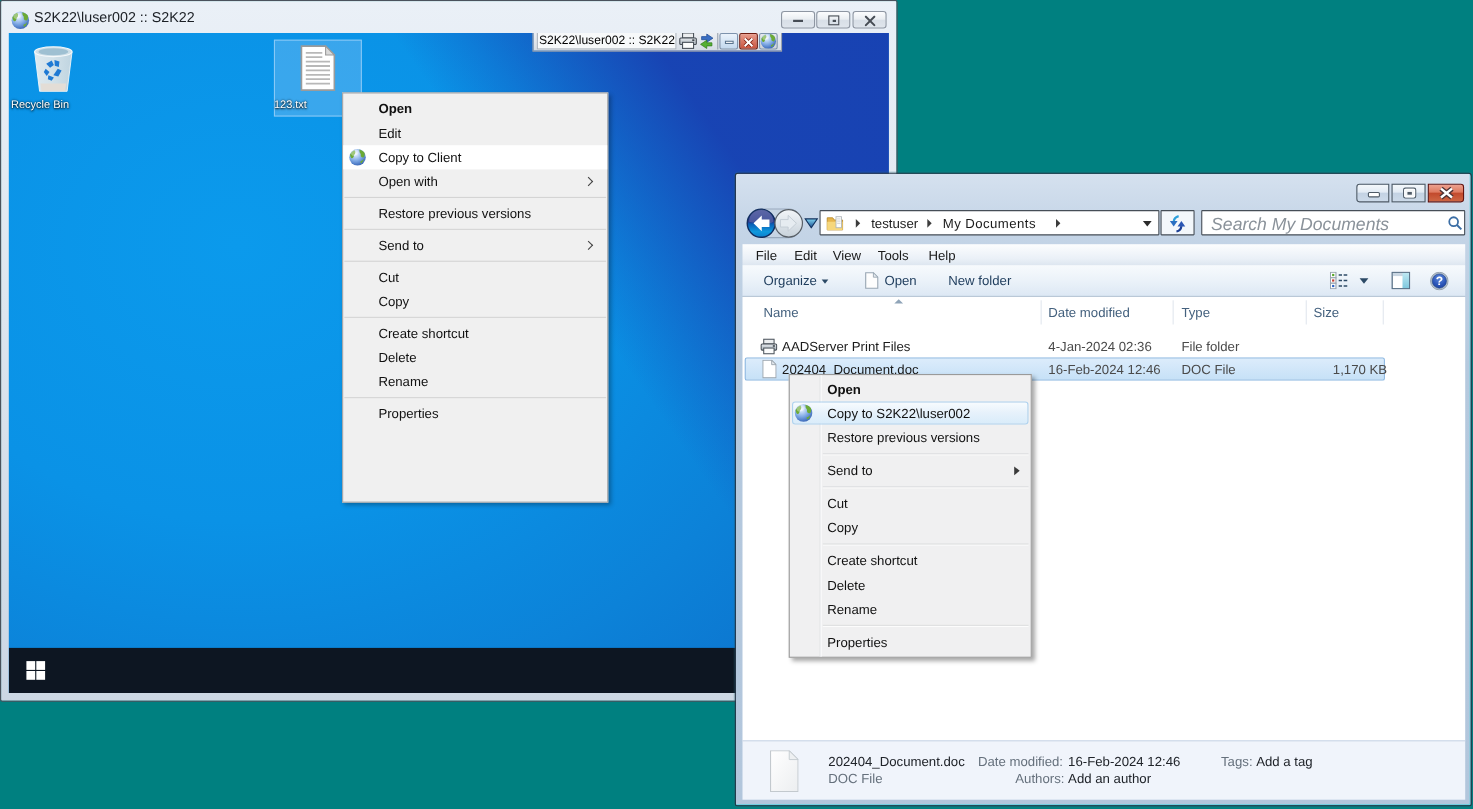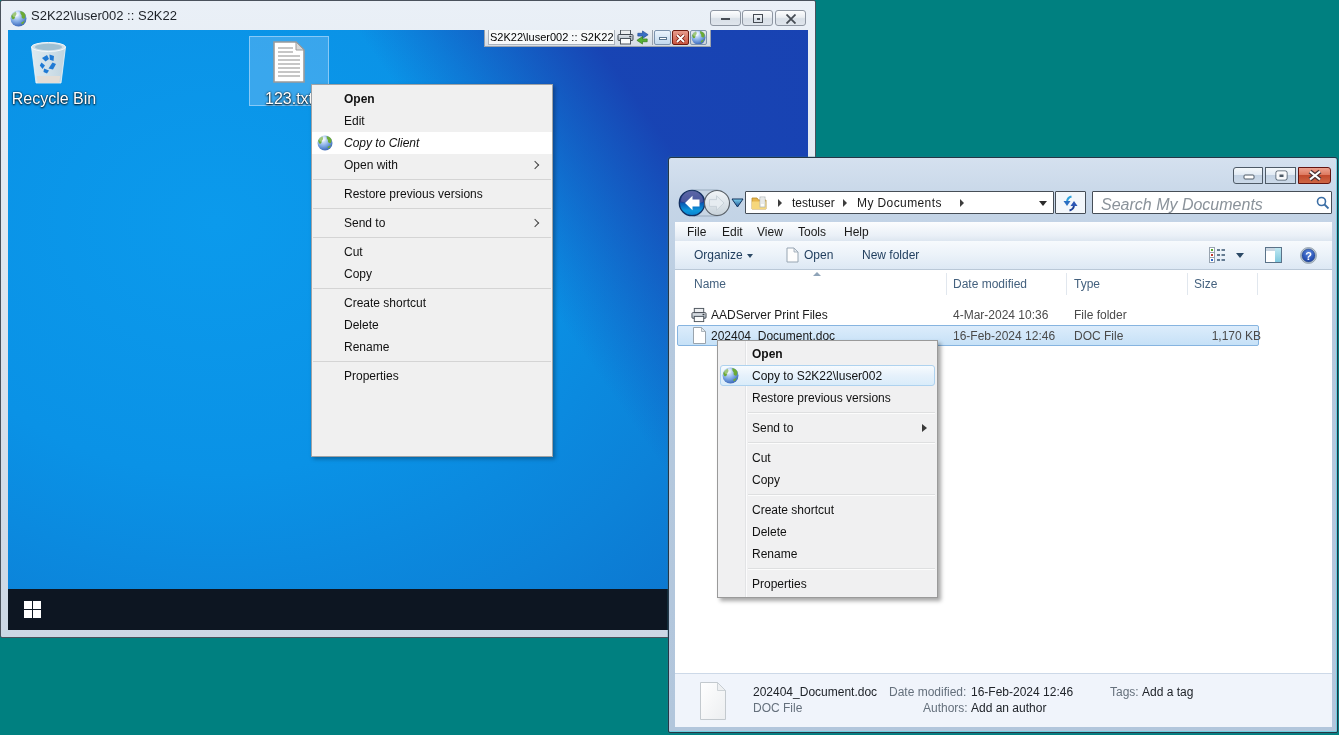--- a/index.html
+++ b/index.html
@@ -15,28 +15,28 @@
 .capbtn { position:absolute; top:9px; width:31px; height:16px; border:1px solid #8e96a2; border-radius:3px;
   background:linear-gradient(#fcfdfe, #eaeef2 45%, #d8dfe7 55%, #dfe5ec); }
 
 #ldesk { position:absolute; left:7px; top:29px; width:800px; height:600px;
   background:linear-gradient(55deg, rgba(25,62,176,0) 63%, rgba(25,62,176,0.92) 82%),
              radial-gradient(110% 120% at 26% 32%, #0b9aec 0%, #0a92e6 35%, #0c82d8 60%, #0d6fca 85%, #0e68c4 100%); overflow:hidden; }
 #ltask { position:absolute; left:0; bottom:0; width:800px; height:41px; background:#0d1622; }
 .winlogo { position:absolute; width:8px; height:8px; background:#fff; }
 
 
-.dico-label { position:absolute; font-size:16px; color:#fff; text-align:center;
+.dico-label { position:absolute; font-size:10px; color:#fff; 
   text-shadow:0 1px 2px rgba(0,0,0,0.9), 0 0 2px rgba(0,0,0,0.8); }
 
 
 #menu10 { position:absolute; left:310px; top:83px; width:242px; height:373px;
   background:#f0f0f0; border:1px solid #9fa2a5; box-shadow:2px 2px 4px rgba(0,0,0,0.3); padding-top:3px; }
 .m10 { position:relative; height:22px; line-height:22px; font-size:12px; color:#111; padding-left:32px; }
-.m10.hl { background:#fff;font-style:italic; }
+.m10.hl { background:#fff; }
 .m10sep { height:7px; position:relative; }
 .m10sep:after { content:""; position:absolute; left:1px; right:1px; top:3px; height:1px; background:#d4d4d4; }
 .m10arrow { position:absolute; right:14px; top:8px; width:6px; height:6px;
   border-top:1px solid #444; border-right:1px solid #444; transform:rotate(45deg); }
 .m10icon { position:absolute; left:5px; top:3px; width:16px; height:16px; }
 
 
 #cbar { position:absolute; left:476px; top:-3px; height:20px; width:227px;
   background:linear-gradient(#eef1f5,#d5dce4); border:1px solid #9aa2ad; display:flex; align-items:center; }
 #cbar-text { height:16px; line-height:15px; margin-left:3px; padding:0 1px; font-size:11px; color:#000;
@@ -329,21 +329,21 @@
     <div class="abs" style="left:138px;top:2px;width:0;height:0;border-bottom:4px solid #8fa4b8;border-left:4px solid transparent;border-right:4px solid transparent"></div>
     <div class="hsep" style="left:271px"></div>
     <div class="hsep" style="left:391px"></div>
     <div class="hsep" style="left:512px"></div>
     <div class="hsep" style="left:582px"></div>
 
     <svg class="abs" style="left:16px;top:37px" width="16" height="16" viewBox="0 0 17 16">
         <use href="#printer16"></use>
       </svg>
     <div class="cell" style="left:36px;top:35px">AADServer Print Files</div>
-    <div class="cell cellg" style="left:278px;top:35px">4-Mar-2024 10:36</div>
+    <div class="cell cellg" style="left:278px;top:35px">4-Jan-2024 02:36</div>
     <div class="cell cellg" style="left:399px;top:35px">File folder</div>
 
     <div class="abs" style="left:2px;top:55px;width:582px;height:21px;border:1px solid #86b4e0;border-radius:2px;background:linear-gradient(#dcecfb,#c6e1f7)"></div>
     <svg class="abs" style="left:18px;top:57px" width="13" height="17" viewBox="0 0 13 17">
       <path d="M0.5 0.5 L8.5 0.5 L12.5 4.5 L12.5 16.5 L0.5 16.5 Z" fill="#fff" stroke="#9aa4ad" stroke-width="1"></path>
       <path d="M8.5 0.5 L8.5 4.5 L12.5 4.5 Z" fill="#e4e9ed" stroke="#9aa4ad" stroke-width="0.8"></path>
     </svg>
     <div class="cell" style="left:36px;top:56px">202404_Document.doc</div>
     <div class="cell cellg" style="left:278px;top:56px">16-Feb-2024 12:46</div>
     <div class="cell cellg" style="left:399px;top:56px">DOC File</div>

